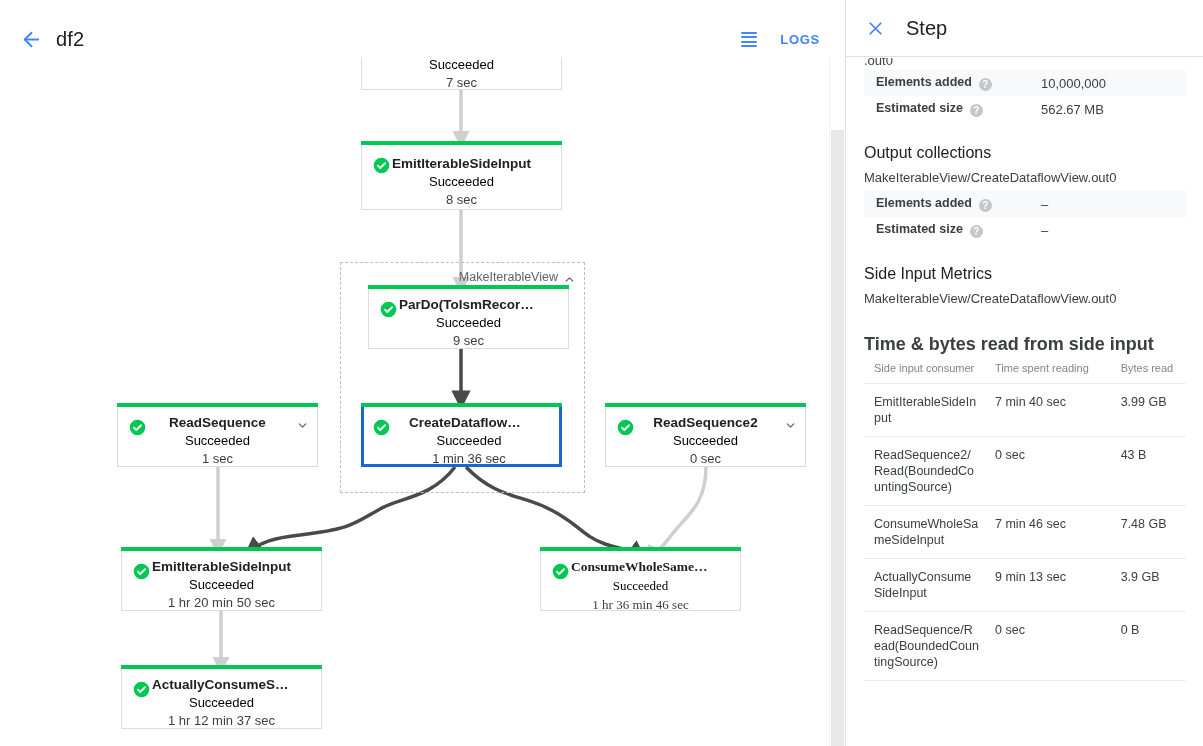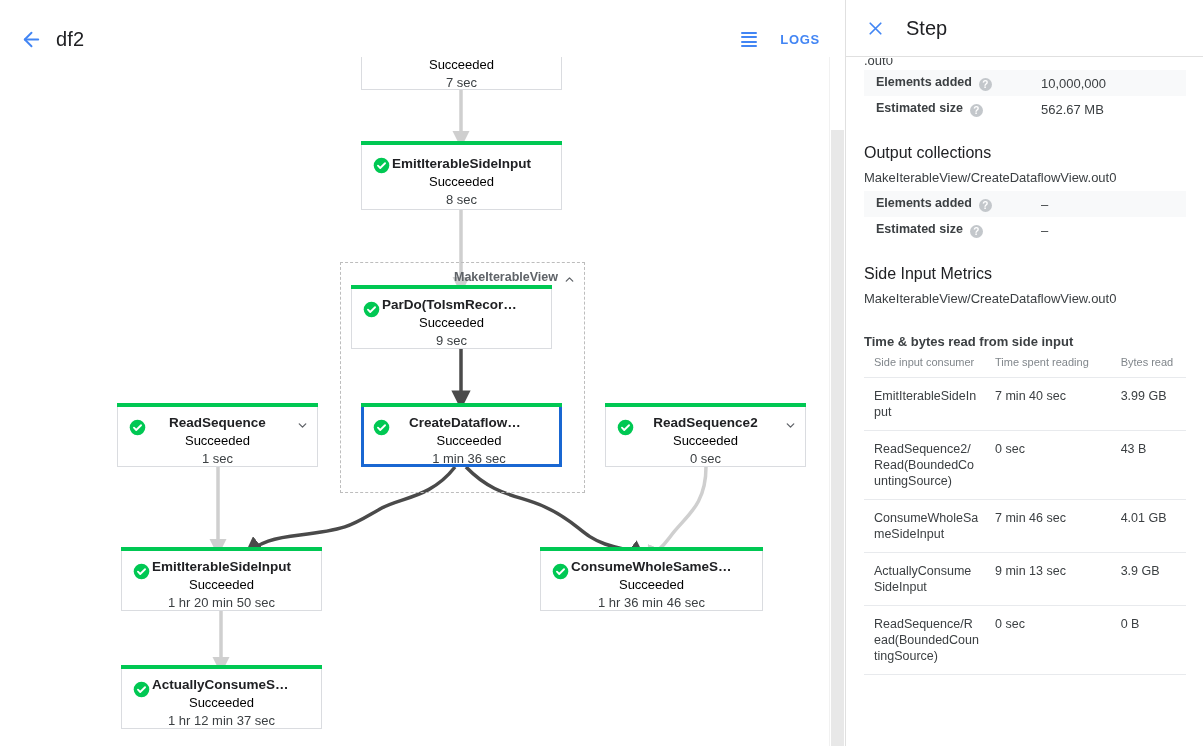--- a/index.html
+++ b/index.html
@@ -74,21 +74,20 @@
     position: absolute;
     border: 1px dashed #bdbdbd;
     background: transparent;
   }
   .group-label {
     position: absolute;
     right: 26px; top: 7px;
     font-size: 12.5px;
     color: #5f6368;
     white-space: nowrap;
-    font-weight: bold;
   }
   .group-chevron {
     position: absolute;
     right: 8px; top: 9px;
     width: 13px; height: 13px;
     cursor: pointer;
   }
 
   
   .node {
@@ -240,21 +239,21 @@
     font-weight: normal;
   }
   .section-sub {
     font-size: 13px;
     color: #3c4043;
     margin-bottom: 6px;
     word-break: break-all;
   }
 
   .sub-head {
-    font-size: 13px;
+    font-size: 18px;
     font-weight: bold;
     color: #3c4043;
     margin-top: 22px;
     margin-bottom: 2px;
   }
 
   .si-table { width: 100%; border-collapse: collapse; margin-top: 2px; }
   .si-table th {
     text-align: left;
     font-size: 11px;
@@ -355,21 +354,21 @@
           <svg width="17" height="17" viewBox="0 0 24 24">
               <circle cx="12" cy="12" r="11" fill="#00c853"></circle>
               <path d="M7 12.3l3.2 3.2L17 8.8" stroke="#fff" stroke-width="2.6" fill="none" stroke-linecap="round" stroke-linejoin="round"></path>
             </svg>
         </span>
         <div class="node-title">EmitIterableSideInput</div>
         <div class="node-status">Succeeded</div>
         <div class="node-time">8 sec</div>
       </div>
 
-      <div class="node" style="left:351px; top:232px; width:201px; height:60px;">
+      <div class="node" style="left:368px; top:232px; width:201px; height:60px;">
         <div class="topbar"></div>
         <span class="node-check">
           <svg width="17" height="17" viewBox="0 0 24 24">
               <circle cx="12" cy="12" r="11" fill="#00c853"></circle>
               <path d="M7 12.3l3.2 3.2L17 8.8" stroke="#fff" stroke-width="2.6" fill="none" stroke-linecap="round" stroke-linejoin="round"></path>
             </svg>
         </span>
         <div class="node-title" style="margin-top:8px;">ParDo(ToIsmRecordFor…</div>
         <div class="node-status">Succeeded</div>
         <div class="node-time">9 sec</div>
@@ -430,21 +429,21 @@
           <svg width="17" height="17" viewBox="0 0 24 24">
               <circle cx="12" cy="12" r="11" fill="#00c853"></circle>
               <path d="M7 12.3l3.2 3.2L17 8.8" stroke="#fff" stroke-width="2.6" fill="none" stroke-linecap="round" stroke-linejoin="round"></path>
             </svg>
         </span>
         <div class="node-title" style="margin-top:8px;">EmitIterableSideInput</div>
         <div class="node-status">Succeeded</div>
         <div class="node-time">1 hr 20 min 50 sec</div>
       </div>
 
-      <div class="node" style="left:540px; top:494px; width:223px; height:60px;">
+      <div class="node" style="left:540px; top:494px; width:201px; height:60px;font-family:Liberation Serif, serif;">
         <div class="topbar"></div>
         <span class="node-check">
           <svg width="17" height="17" viewBox="0 0 24 24">
               <circle cx="12" cy="12" r="11" fill="#00c853"></circle>
               <path d="M7 12.3l3.2 3.2L17 8.8" stroke="#fff" stroke-width="2.6" fill="none" stroke-linecap="round" stroke-linejoin="round"></path>
             </svg>
         </span>
         <div class="node-title" style="margin-top:8px;">ConsumeWholeSameSi…</div>
         <div class="node-status">Succeeded</div>
         <div class="node-time">1 hr 36 min 46 sec</div>
@@ -547,21 +546,21 @@
             <td class="col-bytes">3.99 GB</td>
           </tr>
           <tr>
             <td class="col-consumer">ReadSequence2/Read(BoundedCountingSource)</td>
             <td class="col-time">0 sec</td>
             <td class="col-bytes">43 B</td>
           </tr>
           <tr>
             <td class="col-consumer">ConsumeWholeSameSideInput</td>
             <td class="col-time">7 min 46 sec</td>
-            <td class="col-bytes">4.01 GB</td>
+            <td class="col-bytes">7.48 GB</td>
           </tr>
           <tr>
             <td class="col-consumer">ActuallyConsumeSideInput</td>
             <td class="col-time">9 min 13 sec</td>
             <td class="col-bytes">3.9 GB</td>
           </tr>
           <tr>
             <td class="col-consumer">ReadSequence/Read(BoundedCountingSource)</td>
             <td class="col-time">0 sec</td>
             <td class="col-bytes">0 B</td>

